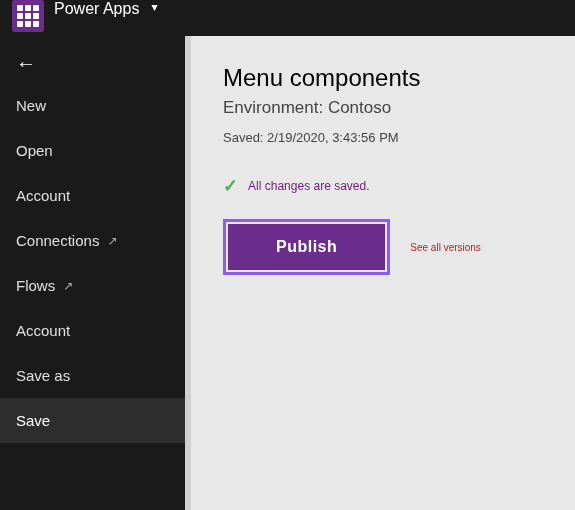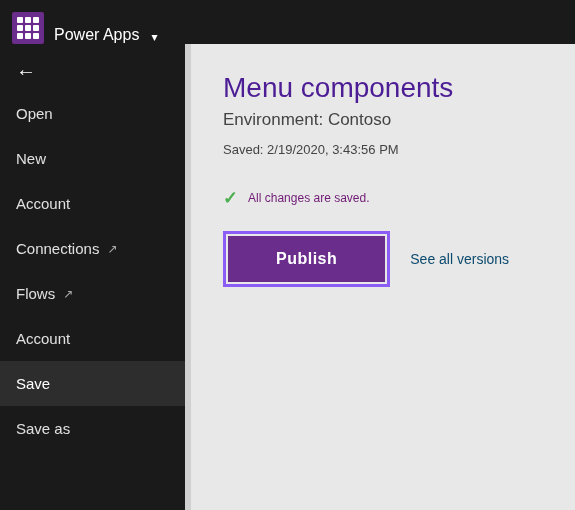--- a/index.html
+++ b/index.html
@@ -9,23 +9,23 @@
       font-family: 'Segoe UI', Arial, sans-serif;
       background: #1a1a1a;
       display: flex;
       flex-direction: column;
       overflow: hidden;
     }
 
     
     .top-bar {
       background: #1a1a1a;
-      height: 44px;
-      display: flex;
-      align-items: flex-end;
+      height: 36px;
+      display: flex;
+      align-items: flex-start;
       padding: 0 12px;
       gap: 10px;
       flex-shrink: 0;
     }
     .waffle-icon {
       width: 32px;
       height: 32px;
       background: #6b2d8b;
       display: grid;
       grid-template-columns: repeat(3, 1fr);
@@ -110,22 +110,22 @@
       left: 0;
       top: 0;
       bottom: 0;
       width: 6px;
       background: #d0d0d0;
     }
     .panel-content {
       margin-left: 6px;
     }
     .panel-title {
-      font-size: 28px;
-      color: #4c1d95;
+      font-size: 24px;
+      color: #000000;
       font-weight: 400;
       margin-bottom: 6px;
     }
     .panel-env {
       font-size: 17px;
       color: #444;
       margin-bottom: 12px;
     }
     .panel-saved {
       font-size: 13px;
@@ -162,22 +162,22 @@
       color: white;
       border: none;
       padding: 14px 48px;
       font-size: 16px;
       font-weight: 600;
       cursor: pointer;
       letter-spacing: 0.5px;
       display: block;
     }
     .see-all-versions {
-      color: #0c4a6e;
-      font-size: 14px;
+      color: #b91c1c;
+      font-size: 10px;
       cursor: pointer;
       text-decoration: none;
     }
   </style>
 </head>
 <body>
 
 <div class="top-bar">
   <div class="waffle-icon">
     <span></span>
@@ -195,44 +195,44 @@
 </div>
 
 <div class="main-content">
 
   <div class="sidebar">
     <div class="back-btn">
       <span class="back-arrow">←</span>
     </div>
 
     <div class="nav-item">
+      <span>New</span>
+    </div>
+    <div class="nav-item">
       <span>Open</span>
-    </div>
-    <div class="nav-item">
-      <span>New</span>
     </div>
     <div class="nav-item">
       <span>Account</span>
     </div>
     <div class="nav-item">
       <span>Connections</span>
       <span class="ext-icon">↗</span>
     </div>
     <div class="nav-item">
       <span>Flows</span>
       <span class="ext-icon">↗</span>
     </div>
     <div class="nav-item">
       <span>Account</span>
     </div>
+    <div class="nav-item">
+      <span>Save as</span>
+    </div>
     <div class="nav-item active">
       <span>Save</span>
-    </div>
-    <div class="nav-item">
-      <span>Save as</span>
     </div>
   </div>
 
   <div class="right-panel">
     <div class="scroll-indicator"></div>
     <div class="panel-content">
       <div class="panel-title">Menu components</div>
       <div class="panel-env">Environment: Contoso</div>
       <div class="panel-saved">Saved: 2/19/2020, 3:43:56 PM</div>
       <div class="saved-status">

